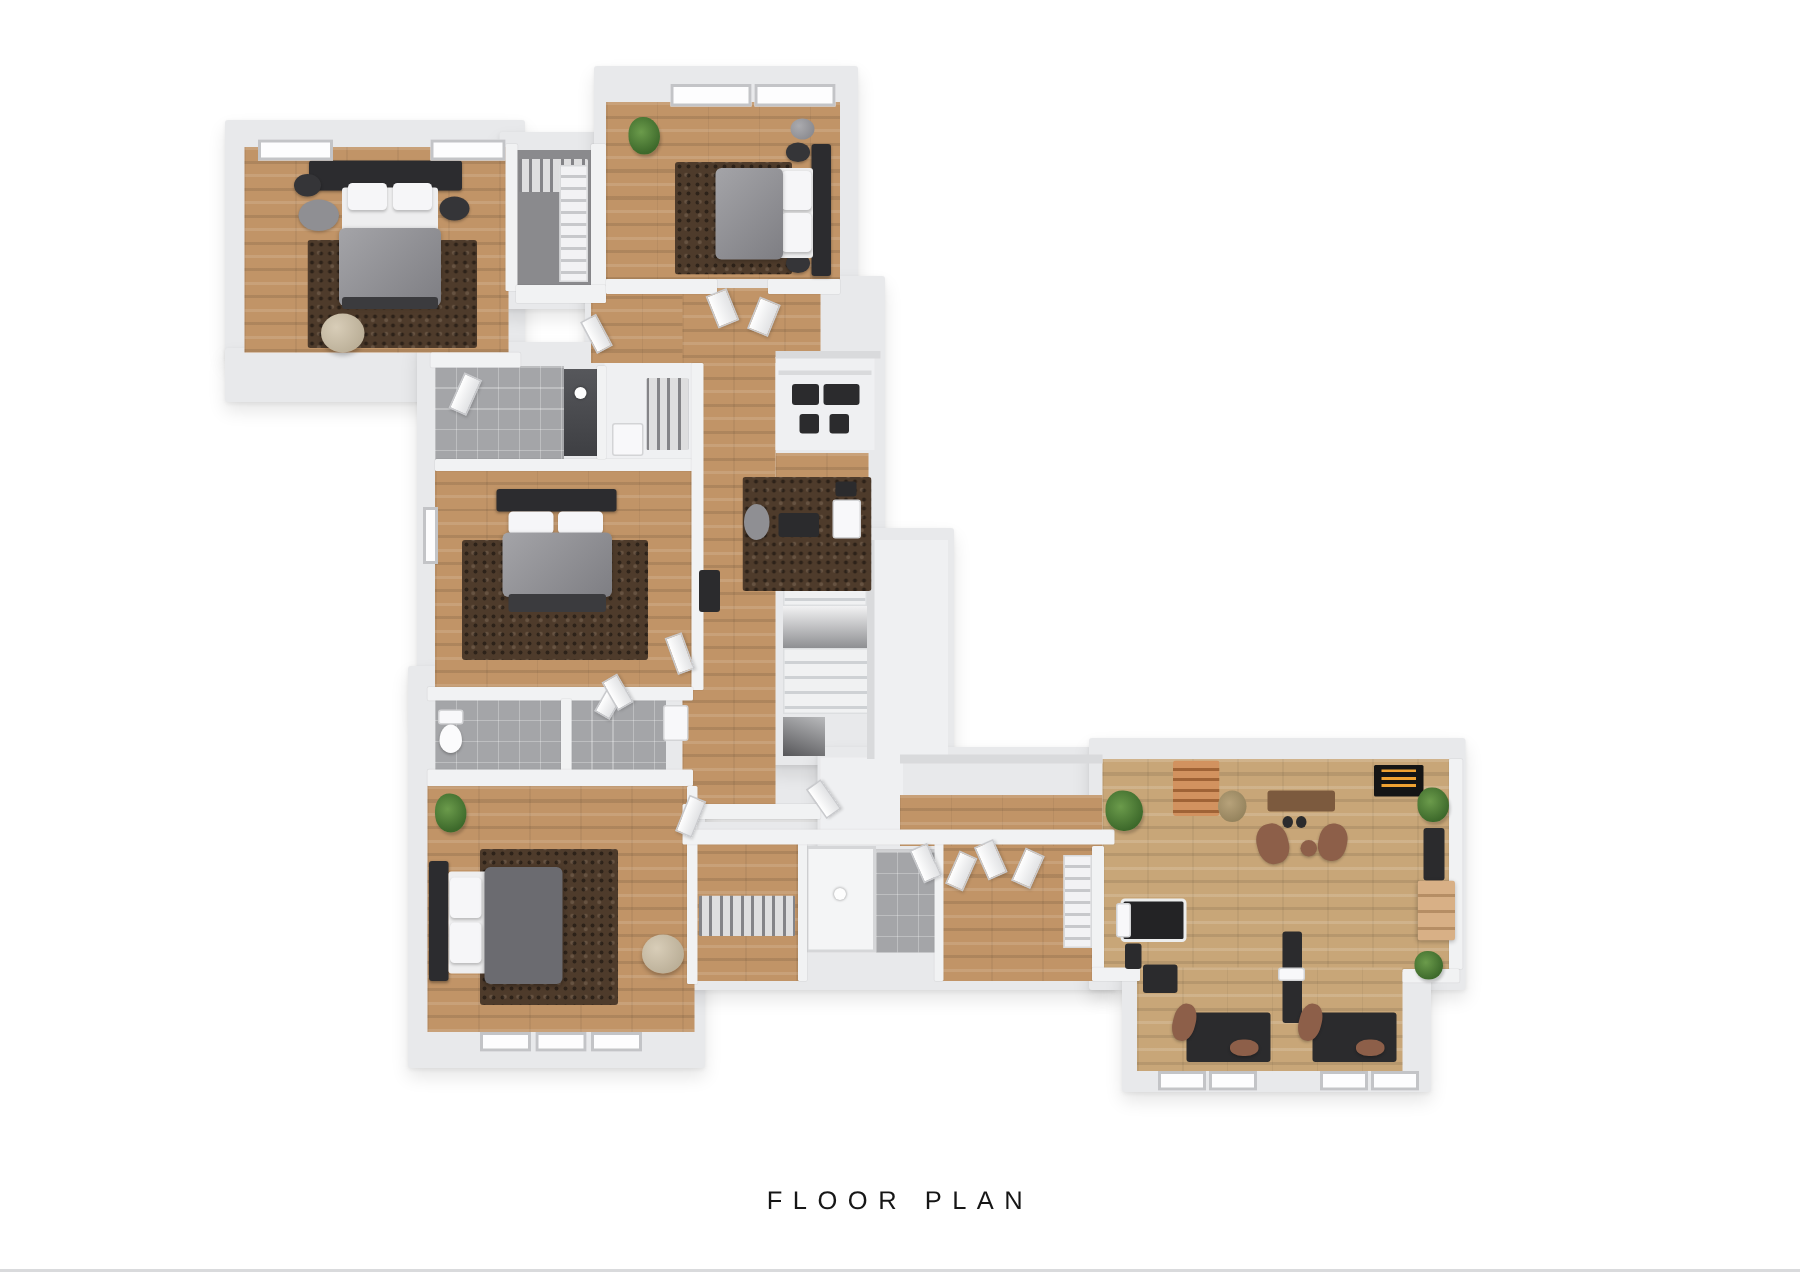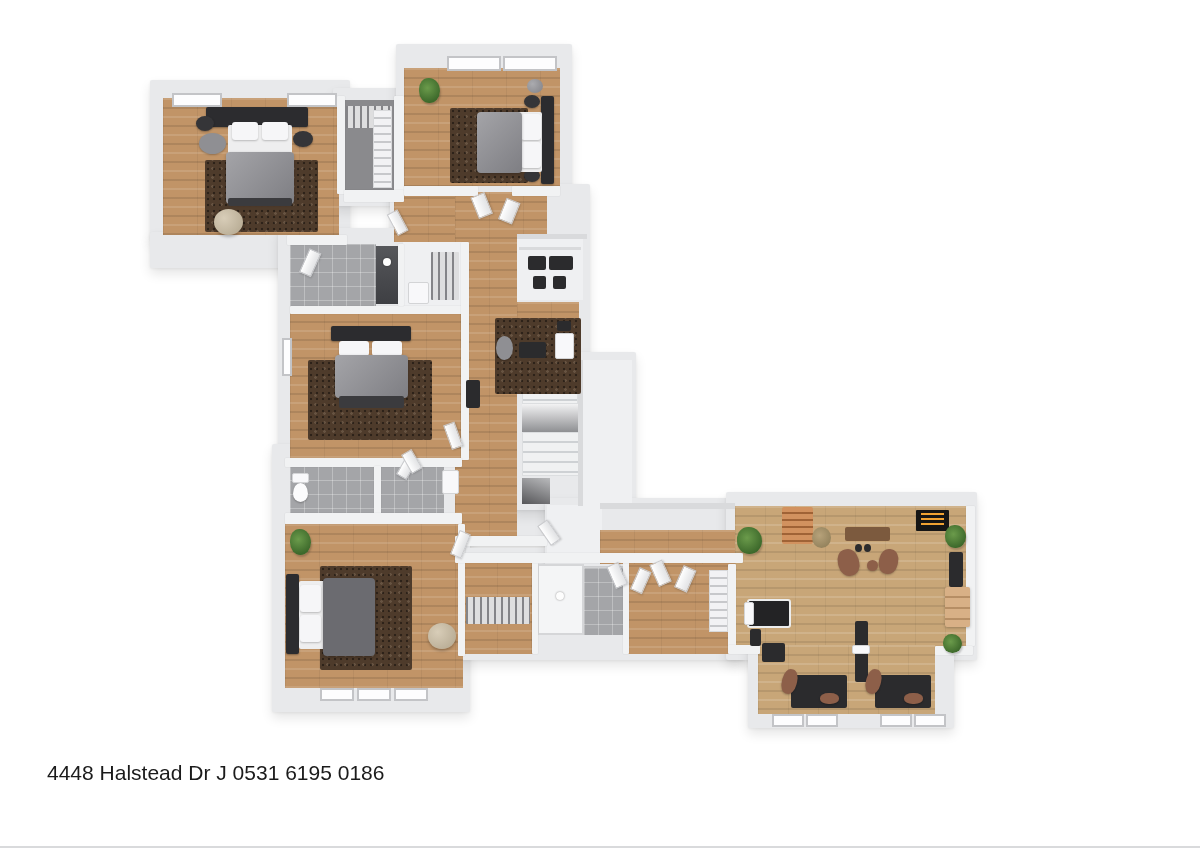--- a/index.html
+++ b/index.html
@@ -228,14 +228,14 @@
       <div class="fp fp-door" style="left: 452px; top: 424px; width: 12px; height: 26px; transform: rotate(-20deg);"></div>
       <div class="fp fp-door" style="left: 396px; top: 452px; width: 12px; height: 22px; transform: rotate(30deg);"></div>
       <div class="fp fp-door" style="left: 412px; top: 452px; width: 12px; height: 22px; transform: rotate(-30deg);"></div>
       <div class="fp fp-door" style="left: 450px; top: 528px; width: 12px; height: 26px; transform: rotate(22deg);"></div>
       <div class="fp fp-door" style="left: 616px; top: 565px; width: 13px; height: 24px; transform: rotate(-24deg);"></div>
       <div class="fp fp-door" style="left: 630px; top: 565px; width: 13px; height: 24px; transform: rotate(24deg);"></div>
       <div class="fp fp-door" style="left: 659px; top: 563px; width: 14px; height: 24px; transform: rotate(-24deg);"></div>
       <div class="fp fp-door" style="left: 674px; top: 563px; width: 14px; height: 24px; transform: rotate(24deg);"></div>
       <div class="fp fp-door" style="left: 551px; top: 522px; width: 12px; height: 24px; transform: rotate(-35deg);"></div>
     </div>
-  <div class="address">4448 Halstead Dr J 0531 6195 0186</div>
+  <div class="plan-title">FLOOR PLAN</div>
 </div>
 
 </body></html>

